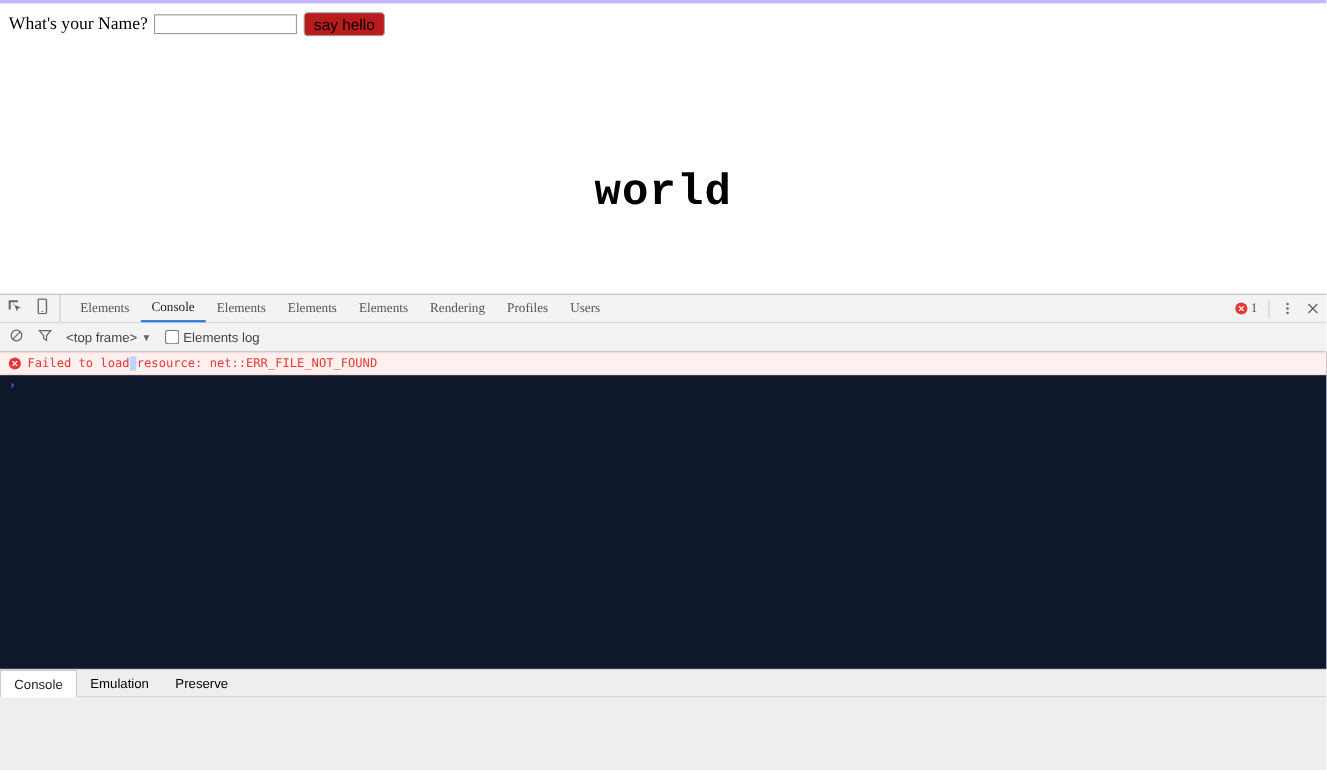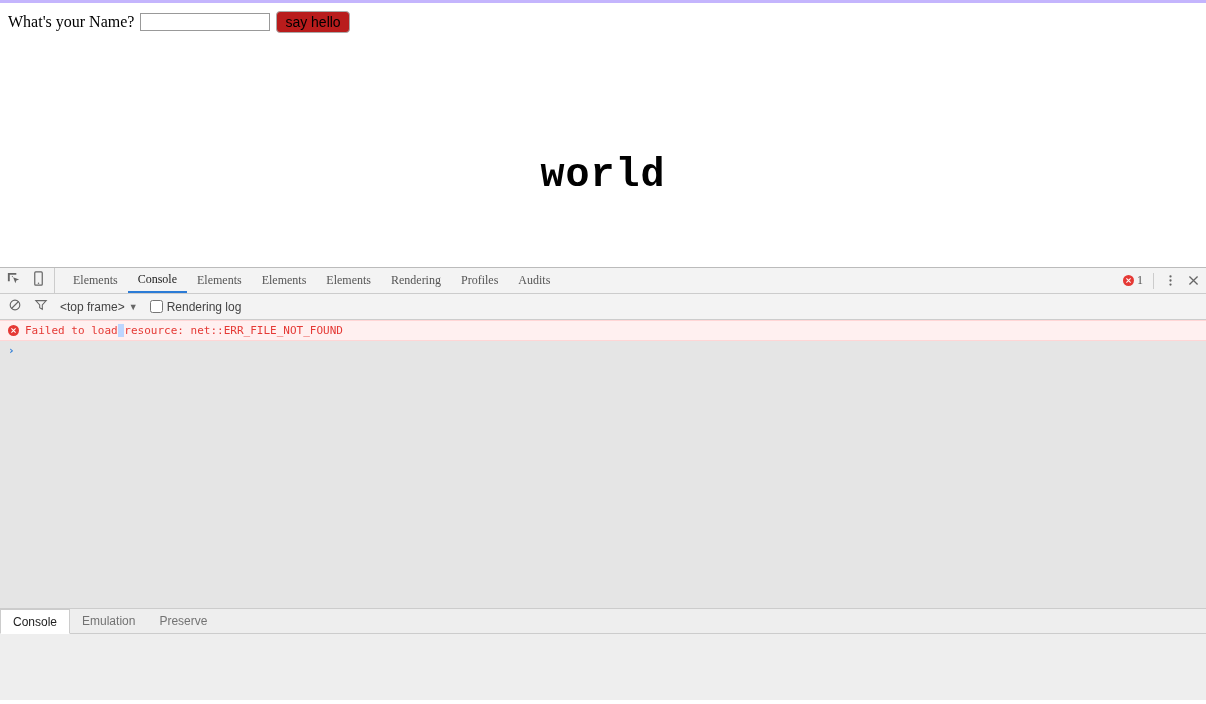--- a/index.html
+++ b/index.html
@@ -117,21 +117,21 @@
     font-size: 12px;
     color: #444;
   }
   .dt-toolbar svg { width:14px; height:14px; fill:#666; stroke:#666; }
   .frame-sel { display:flex; align-items:center; gap:4px; cursor:pointer; }
   .frame-sel .tri { font-size:9px; color:#666; }
   .preserve { display:flex; align-items:center; gap:4px; }
   .preserve input { margin:0; }
 
   .console-body {
-    background: #e5e5e5;
+    background: #0f172a;
     height: 288px;
     position: relative;
     font-family: Menlo, Consolas, monospace;
     font-size: 11px;
   }
   .console-row.error {
     background: #fff0f0;
     border-top: 1px solid #ffd6d6;
     border-bottom: 1px solid #ffd6d6;
     display: flex;
@@ -160,21 +160,21 @@
     height:26px;
     background:#eee;
     border-top:1px solid #ccc;
     border-bottom:1px solid #ccc;
     display:flex; align-items:stretch;
     font-size:12px;
   }
   .drawer-tab {
     padding: 0 12px;
     display:flex; align-items:center;
-    color:#737373; cursor:pointer;
+    color:#000000; cursor:pointer;
     border-right: none;
   }
   .drawer-tab.active {
     background:#fff;
     border:1px solid #ccc;
     border-bottom:1px solid #fff;
     margin-bottom:-1px;
     color:#222;
   }
   .drawer-body {
@@ -210,21 +210,21 @@
           </svg>
       </span>
     </div>
     <div class="dt-tab">Elements</div>
     <div class="dt-tab active">Console</div>
     <div class="dt-tab">Elements</div>
     <div class="dt-tab">Elements</div>
     <div class="dt-tab">Elements</div>
     <div class="dt-tab">Rendering</div>
     <div class="dt-tab">Profiles</div>
-    <div class="dt-tab">Audits</div>
+    <div class="dt-tab">Users</div>
 
     <div class="dt-right">
       <div class="err-badge">
         <span class="dot">
             <svg viewBox="0 0 10 10">
               <path d="M2 2l6 6M8 2l-6 6" stroke="#fff" stroke-width="1.5" fill="none"></path>
             </svg>
           </span>
         <span>1</span>
       </div>
@@ -251,21 +251,21 @@
       <svg viewBox="0 0 16 16">
           <path d="M2 3h12l-4.5 5v5l-3-2V8L2 3z" fill="none" stroke="#666" stroke-width="1.2"></path>
         </svg>
     </span>
     <div class="frame-sel">
       <span>&lt;top frame&gt;</span>
       <span class="tri">▼</span>
     </div>
     <label class="preserve">
       <input type="checkbox" style="">
-      <span>Rendering log</span>
+      <span>Elements log</span>
     </label>
   </div>
 
   <div class="console-body">
     <div class="console-row error">
       <span class="eicon">
           <svg viewBox="0 0 10 10">
             <path d="M2 2l6 6M8 2l-6 6" stroke="#fff" stroke-width="1.5" fill="none"></path>
           </svg>
         </span>

